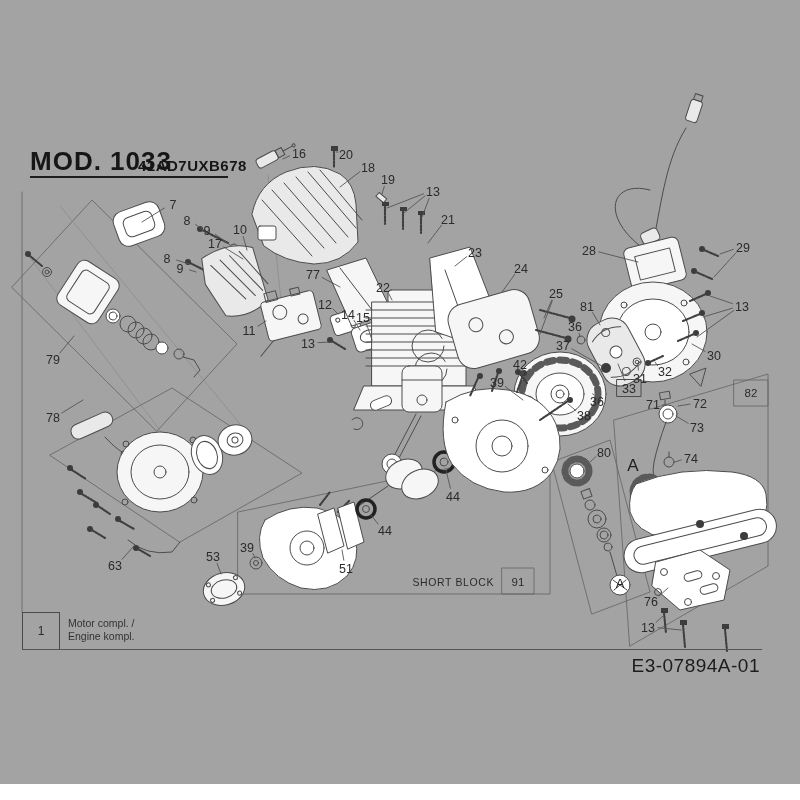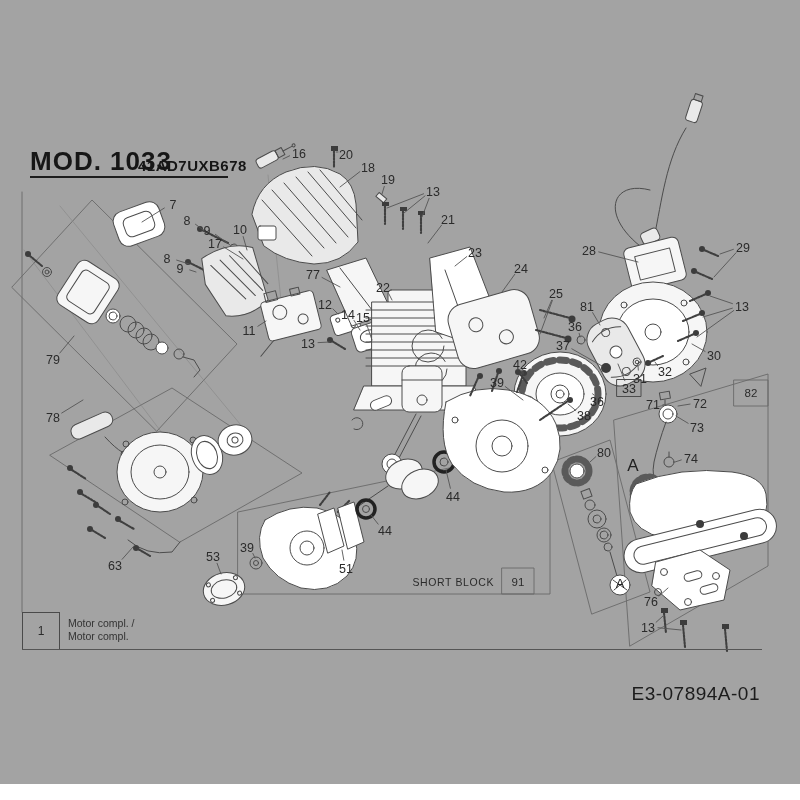--- a/index.html
+++ b/index.html
@@ -9,21 +9,21 @@
          letter-spacing:1px;color:#161616;}
   .code{position:absolute;left:138px;top:157px;font-size:15px;font-weight:bold;
         letter-spacing:.5px;color:#161616;}
   .title-underline{position:absolute;left:30px;top:176px;width:198px;height:0;
         border-top:2px solid #1d1d1d;}
   .legend-box{position:absolute;left:22px;top:612px;width:38px;height:38px;
         border:1.3px solid #4a4a4a;display:flex;align-items:center;justify-content:center;
         font-size:12px;color:#2b2b2b;box-sizing:border-box;}
   .legend-text{position:absolute;left:68px;top:617px;font-size:10.5px;line-height:13px;color:#333;}
   .bottom-rule{position:absolute;left:22px;top:649px;width:740px;height:0;border-top:1.6px solid #555;}
-  .drawing-number{position:absolute;right:40px;top:655px;font-size:19px;color:#1c1c1c;letter-spacing:.5px;margin-top:28px;}
+  .drawing-number{position:absolute;right:40px;top:655px;font-size:19px;color:#1c1c1c;letter-spacing:.5px;}
   svg{position:absolute;left:0;top:0;}
   svg .ln, svg path, svg rect, svg circle, svg ellipse, svg line, svg polygon, svg polyline{
      stroke:#4c4c4c;stroke-width:1;fill:none;stroke-linejoin:round;stroke-linecap:round;}
   svg .w{fill:#fff;} svg .g{fill:#e9e9e9;} svg .g2{fill:#f6f6f6;}
   svg .box{stroke:#6a6a6a;stroke-width:.9;fill:none;}
   svg .thin{stroke:#8a8a8a;stroke-width:.7;}
   svg .bolt{stroke:#3f3f3f;stroke-width:2.1;stroke-dasharray:2 1.4;}
   svg .head{fill:#3c3c3c;stroke:none;}
   svg .dk{stroke:#222;stroke-width:3.5;}
   svg .fin{stroke:#5a5a5a;stroke-width:7;}
@@ -512,17 +512,17 @@
         <text x="633" y="470.95" class="marker" font-size="17">A</text>
         <text x="620" y="587.55" class="marker" font-size="13">A</text>
       </g>
   </svg>
 
   <div class="legend-box">
     <span>1</span>
   </div>
   <div class="legend-text">
     <div>Motor compl. /</div>
-    <div>Motor compl.</div>
+    <div>Engine kompl.</div>
   </div>
   <div class="bottom-rule"></div>
   <div class="drawing-number">E3-07894A-01</div>
 </div>
 
 </body></html>

